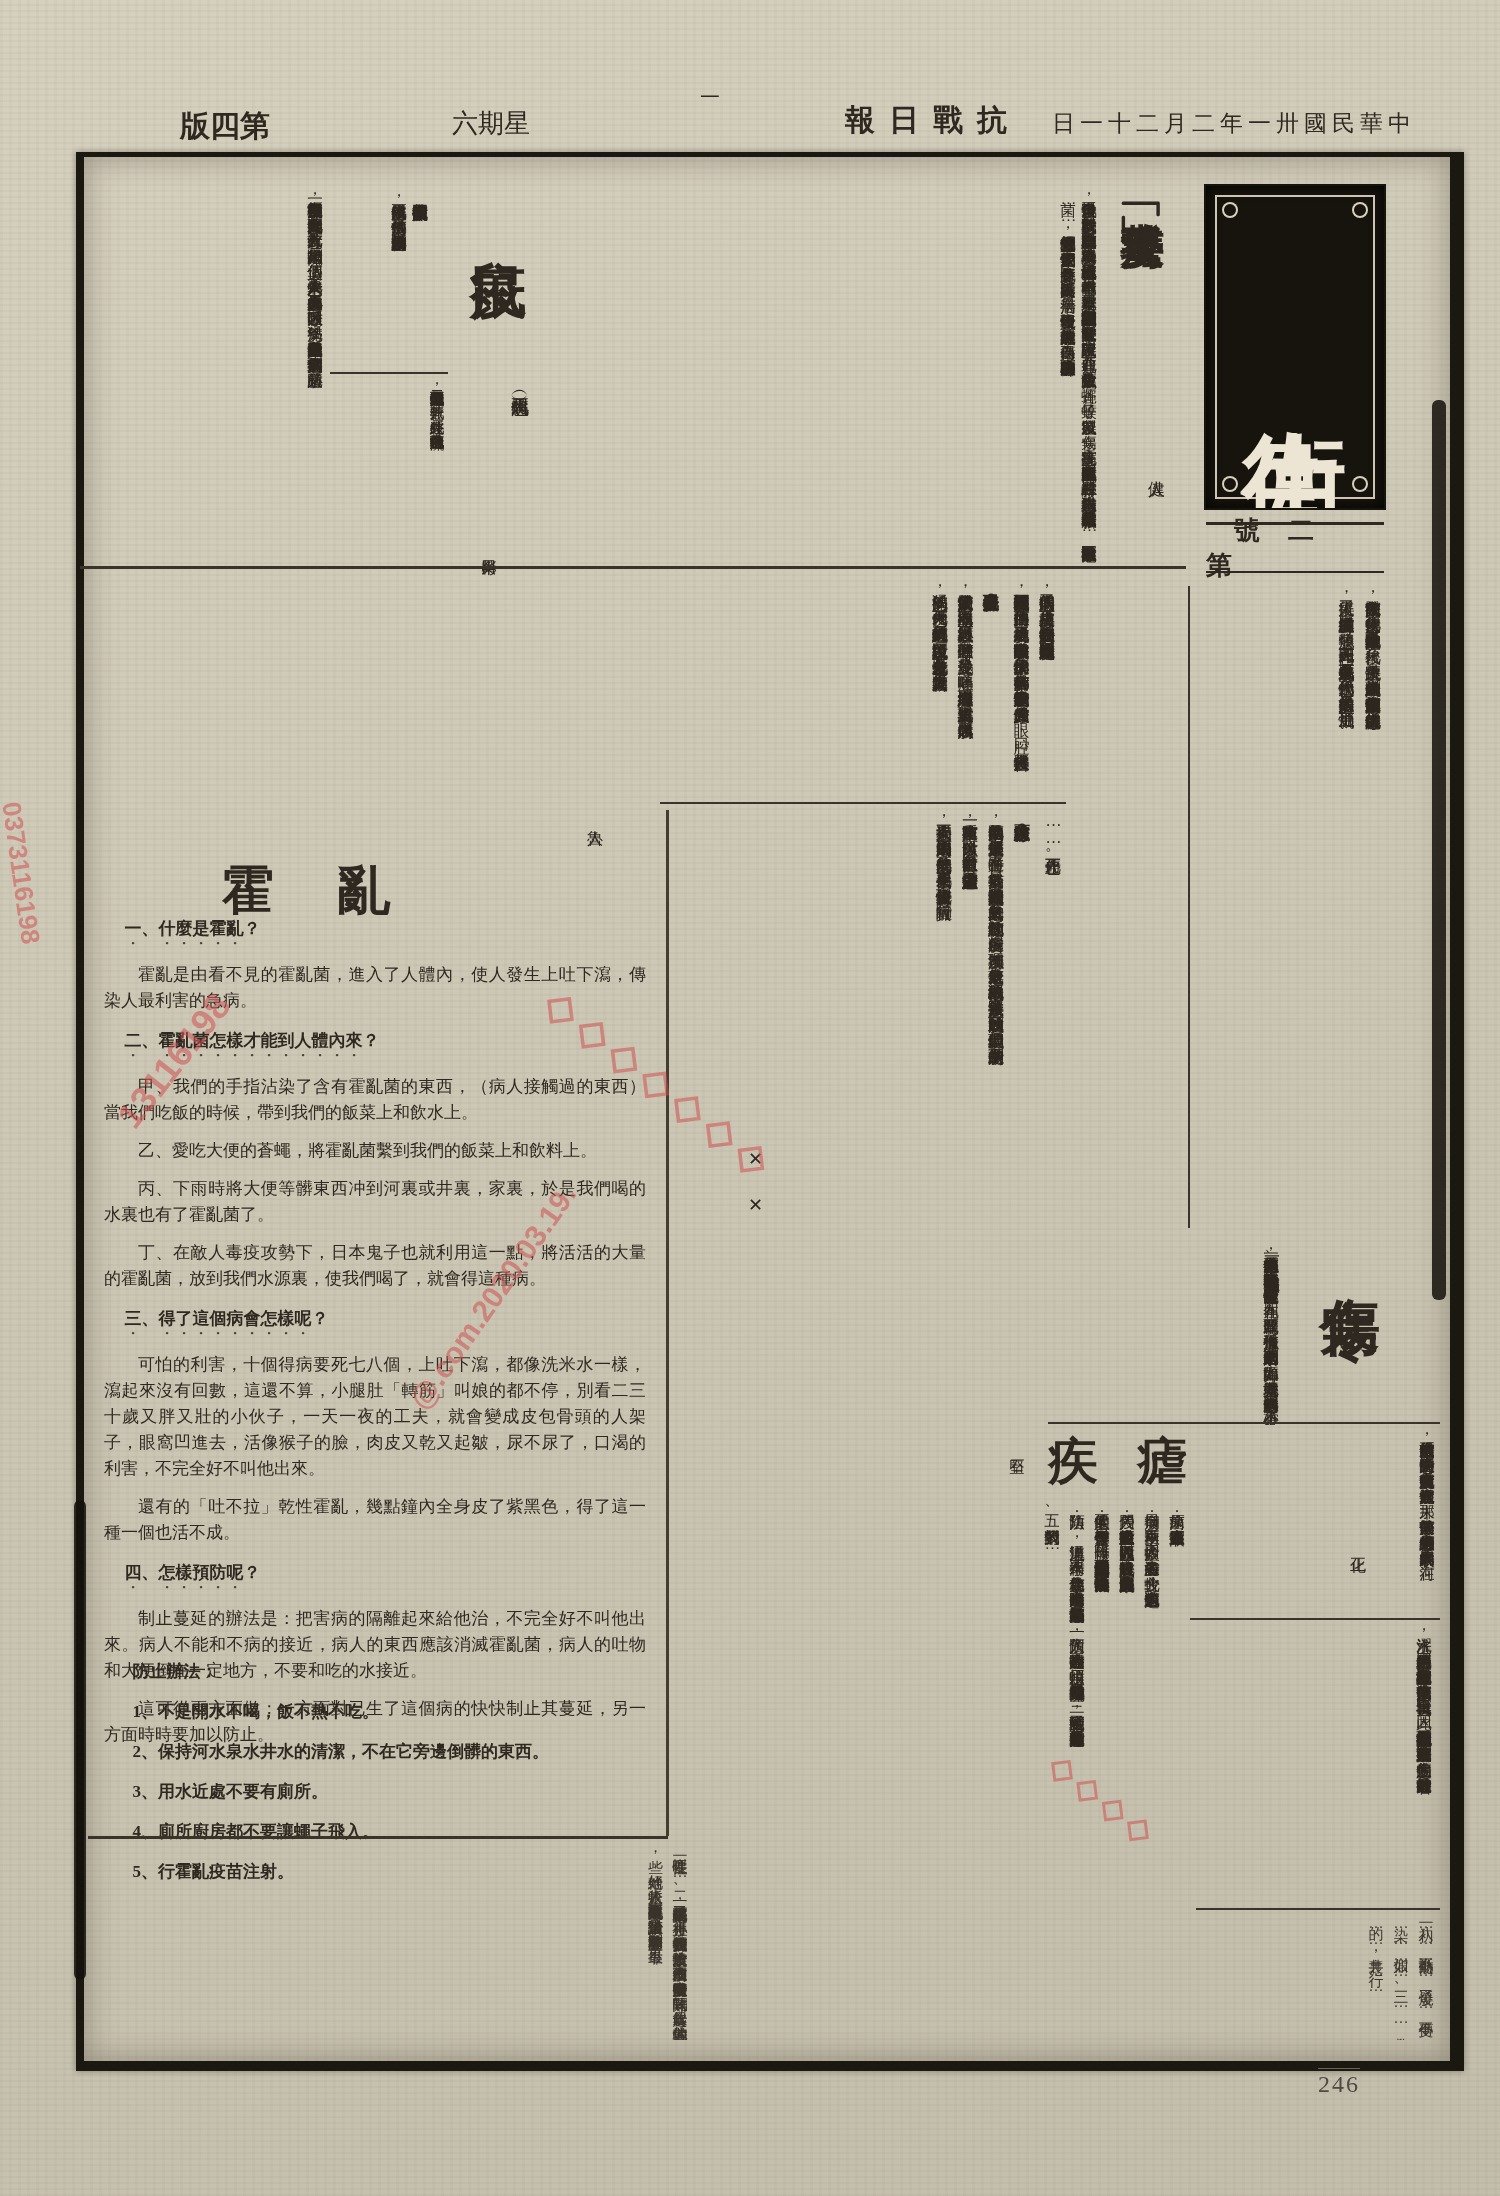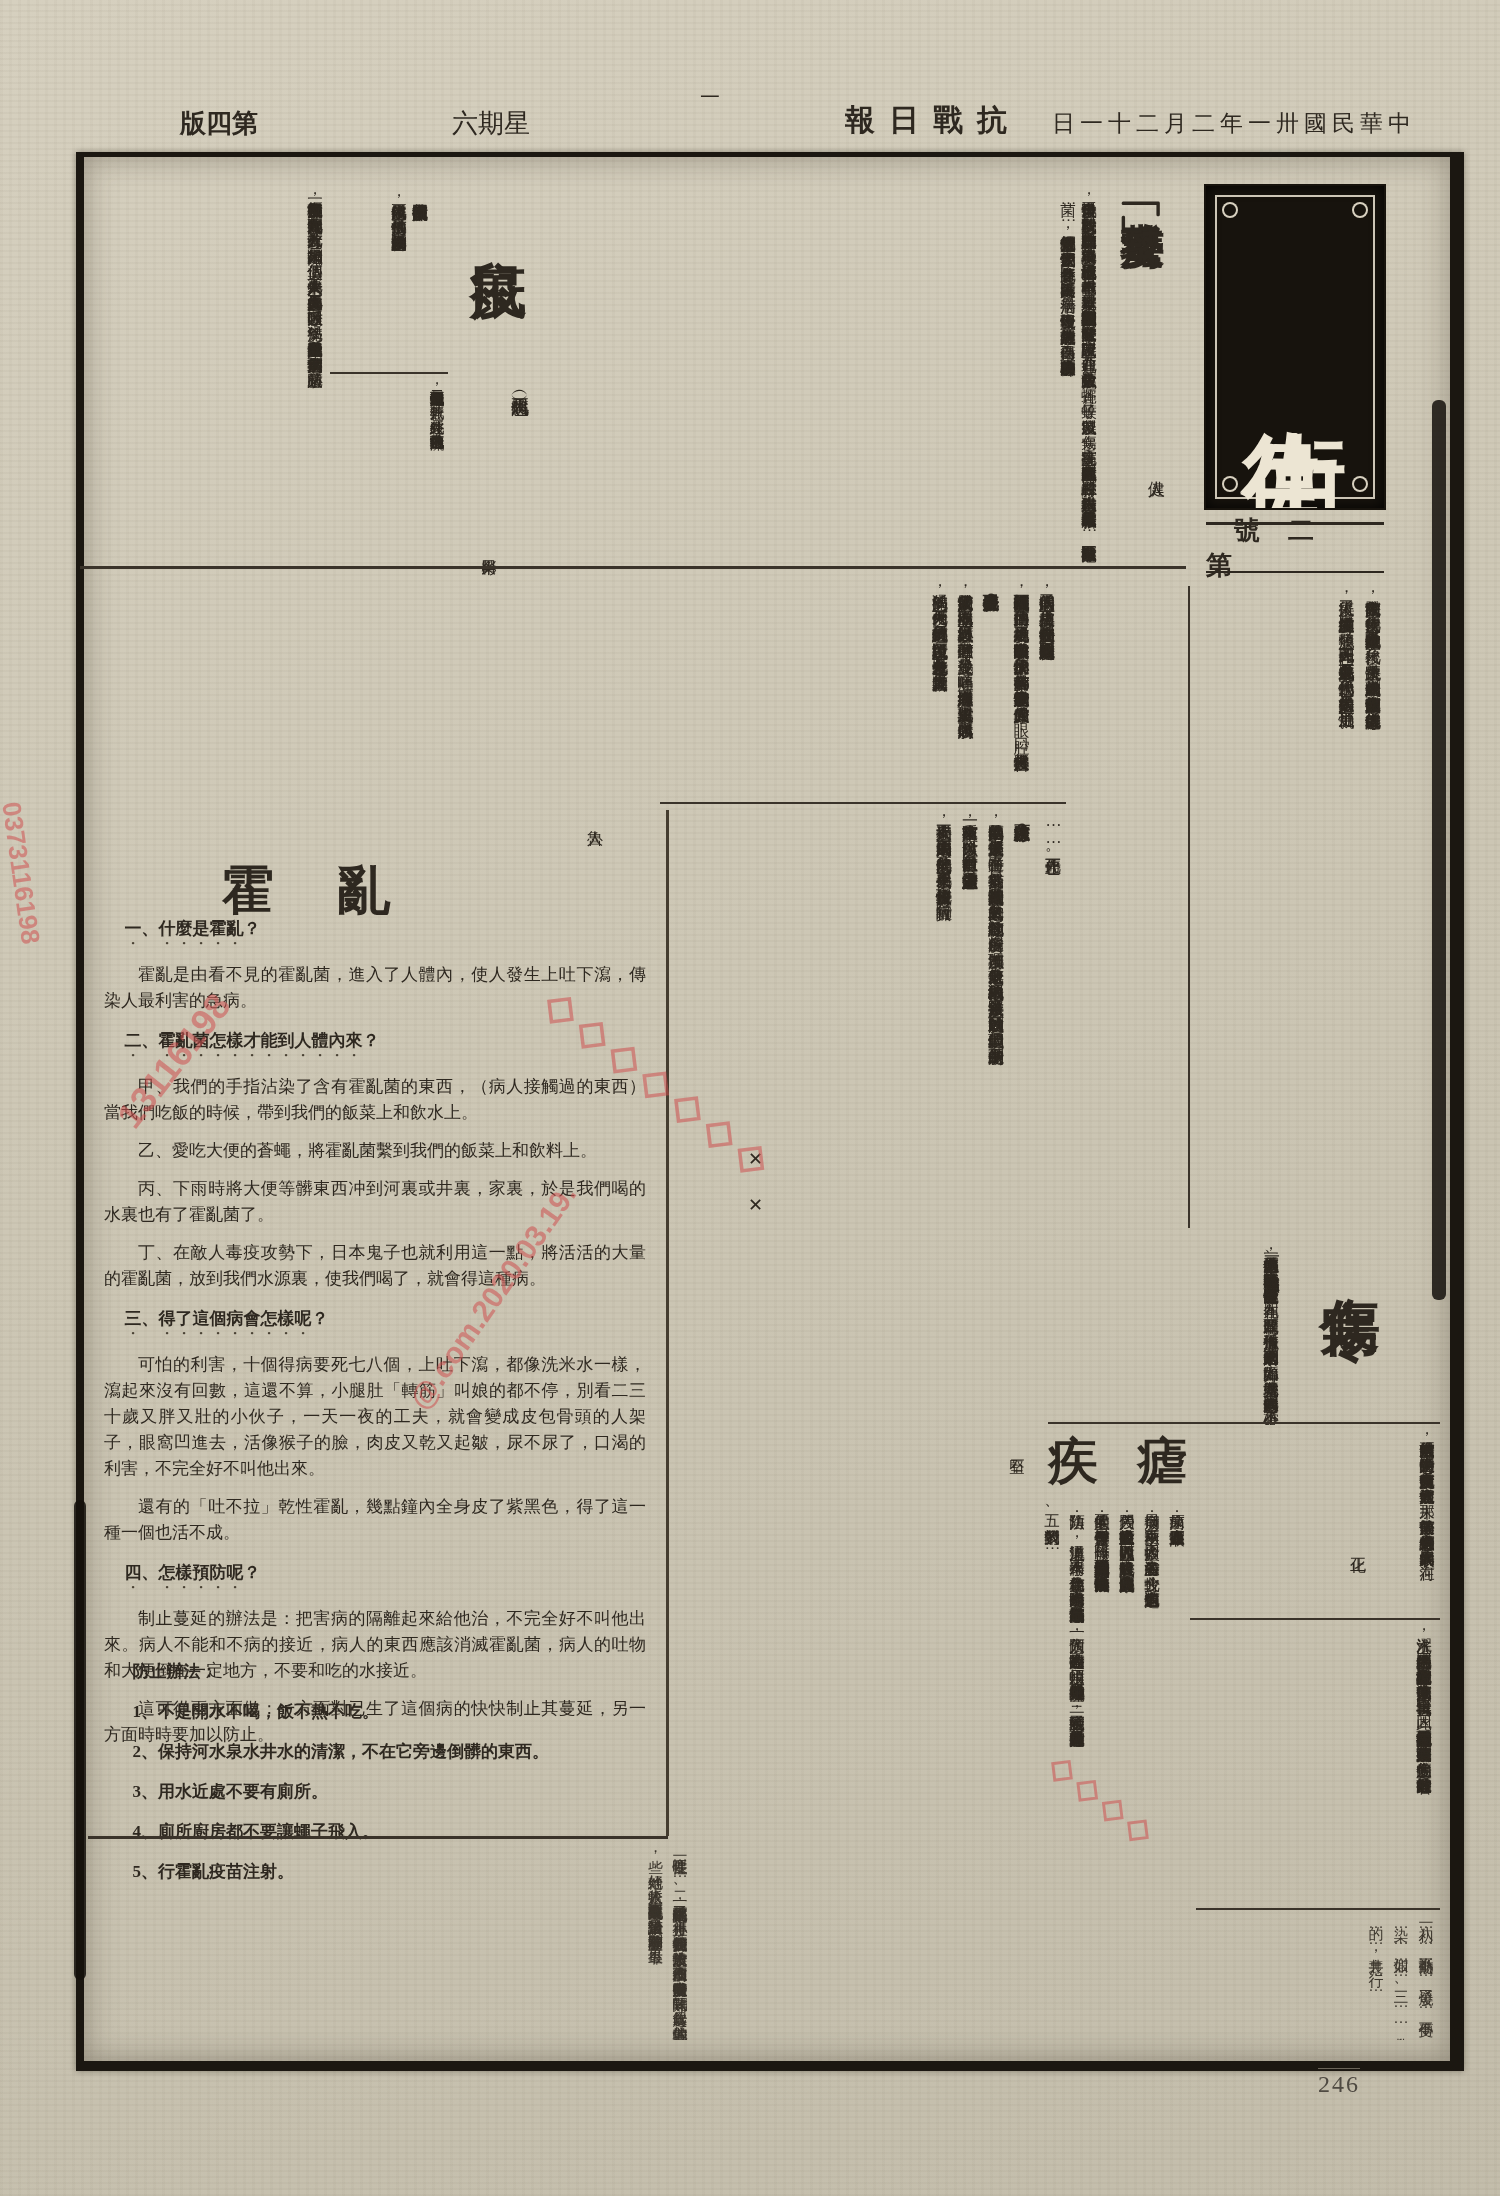--- a/index.html
+++ b/index.html
@@ -35,21 +35,21 @@
   .list p{text-indent:1.2em;font-size:17px;line-height:28px;font-weight:bold;}
   .pageno{font-family:"Liberation Serif",serif;letter-spacing:2px;color:#4f4a42;
     border-top:1px solid #6a6458;padding-top:2px;}
 </style>
 </head>
 <body>
 
 <div id="canvas">
   <div class="noise"></div>
 
-  <div class="abs hdr" style="left:180px;top:106px;font-size:26px;">版四第</div>
+  <div class="abs hdr" style="left:180px;top:106px;font-size:30px;">版四第</div>
   <div class="abs hdr" style="left:452px;top:106px;font-size:26px;font-weight:normal;">六期星</div>
   <div class="abs" style="left:700px;top:84px;font-size:20px;">一</div>
   <div class="abs hdr" style="left:845px;top:100px;font-size:30px;letter-spacing:14px;">報日戰抗</div>
   <div class="abs hdr" style="left:1052px;top:108px;font-size:23px;letter-spacing:5px;font-weight:normal;">日一十二月二年一卅國民華中</div>
 
   <div class="frame"></div>
   <div class="smudge" style="left:1432px;top:400px;width:14px;height:900px;border-radius:6px;"></div>
   <div class="smudge" style="left:74px;top:1500px;width:12px;height:480px;border-radius:6px;"></div>
 
   <div class="abs mast" style="left:1206px;top:186px;width:178px;height:322px;">

